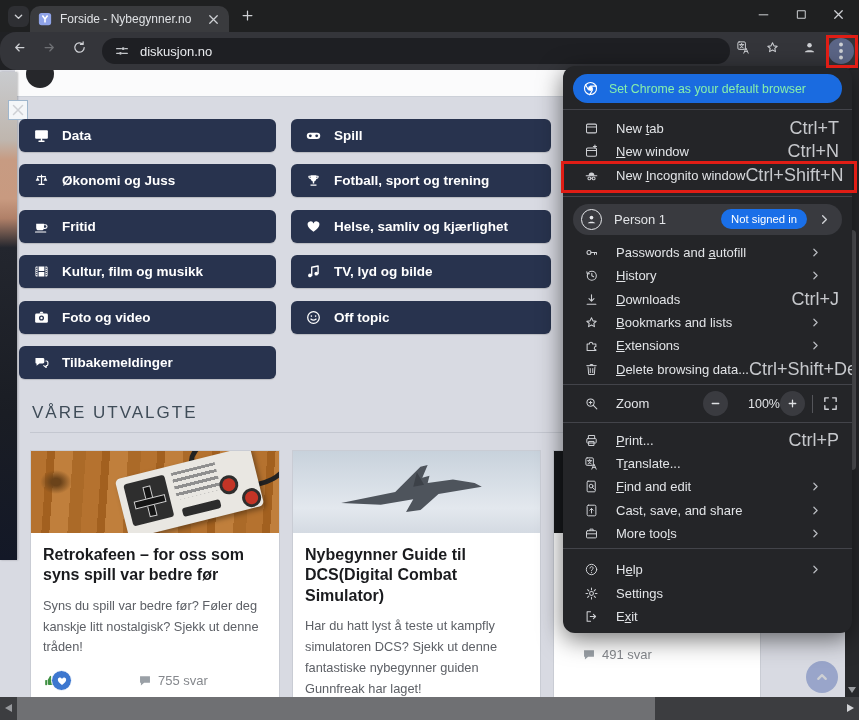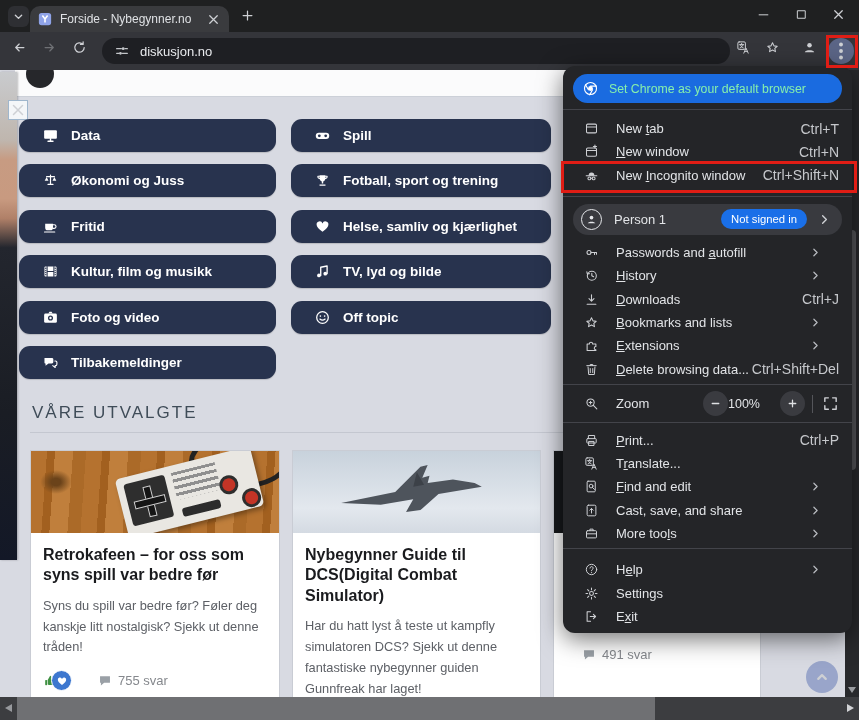--- a/index.html
+++ b/index.html
@@ -8,50 +8,50 @@
   .titlebar{position:absolute;left:0;top:0;width:859px;height:32px;background:#1f2021;}
   .tabsearch{position:absolute;left:8px;top:6px;width:21px;height:21px;border-radius:6px;background:#2e2f33;color:#c7c9cd;display:flex;align-items:center;justify-content:center;}
   .tab{position:absolute;left:30px;top:6px;width:199px;height:26px;background:#3a3b3e;border-radius:10px 10px 0 0;display:flex;align-items:center;padding:0 8px;box-sizing:border-box;color:#dfe1e4;font-size:12px;}
   .favicon{width:14px;height:14px;margin-right:8px;flex:none;}
   .tab-title{flex:1;white-space:nowrap;overflow:hidden;}
   .tab-close{width:15px;height:15px;color:#b7b9bd;flex:none;}
   .newtab-btn{position:absolute;left:240px;top:8px;width:17px;height:17px;color:#cfd1d4;}
   .wc{position:absolute;top:7px;width:18px;height:18px;color:#e7e8ea;}
   .wc.min{left:756px}.wc.max{left:794px}.wc.cls{left:831px}
   
-  .toolbar{position:absolute;left:0;top:32px;width:859px;height:38px;background:#34353a;z-index:30;}
+  .toolbar{position:absolute;left:0;top:32px;width:859px;height:38px;background:#34353a;z-index:30;border-radius:16px;}
   .tbtn{position:absolute;top:8px;width:22px;height:22px;color:#d4d6d9;}
   .tbtn.fwd{color:#6f7175;}
   .urlbar{position:absolute;left:102px;top:6px;width:628px;height:26px;background:#1e1f23;border-radius:13px;display:flex;align-items:center;padding:0 12px;box-sizing:border-box;}
   .urlbar .site-ic{width:16px;height:16px;color:#c3c5c9;margin-right:10px;flex:none;}
   .url-text{color:#e8eaed;font-size:13px;}
   .menu-btn{position:absolute;left:828px;top:6px;width:26px;height:26px;border-radius:50%;background:#5b6586;color:#eceef1;}
   .redbox{position:absolute;border:3px solid #e01d15;box-sizing:border-box;z-index:60;pointer-events:none;}
   .redbox.rb-btn{left:826px;top:35px;width:32px;height:33px;}
   .redbox.rb-incog{left:561px;top:161px;width:296px;height:32px;}
   
   .page{position:absolute;left:0;top:70px;width:859px;height:627px;background:#d8dae2;overflow:hidden;}
   .site-header{position:absolute;left:15px;top:0;width:830px;height:26px;background:#fbfbfc;border-bottom:1px solid #ccd0d8;}
   .site-logo{position:absolute;left:26px;top:-10px;width:28px;height:28px;border-radius:50%;background:#26272b;}
   
   .ad{position:absolute;left:0;top:2px;width:17px;height:488px;background:linear-gradient(180deg,#c9cbce 0%,#bfb6ae 14%,#c79b82 18%,#c89a80 26%,#b08068 30%,#23262e 36%,#1a1d24 70%,#131827 100%);box-shadow:1px 0 2px rgba(0,0,0,.25);}
   .ad-close{position:absolute;left:8px;top:30px;width:20px;height:20px;background:#f4f6f8;border:1px solid #9fb6cc;box-sizing:border-box;color:#3c83c8;}
   
   .cats{position:absolute;left:19px;top:49px;display:grid;grid-template-columns:257px 260px;grid-auto-rows:33px;column-gap:15px;row-gap:12.4px;}
-  .cat{background:#28334e;border-radius:11px;color:#fff;display:flex;align-items:center;padding:0 0 0 23px;font-size:13.5px;font-weight:bold;box-shadow:0 1px 1px rgba(0,0,0,.15);}
+  .cat{background:#28334e;border-radius:6px;color:#fff;display:flex;align-items:center;padding:0 0 0 14px;font-size:13.5px;font-weight:bold;box-shadow:0 1px 1px rgba(0,0,0,.15);}
   .cat .ci{width:17px;height:17px;margin-right:12px;flex:none;color:#fff;}
   .featured-h{position:absolute;left:32px;top:333px;font-size:17px;letter-spacing:2px;color:#3f4c58;}
   .featured-div{position:absolute;left:30px;top:362px;width:810px;height:1px;background:#c4c7d0;}
   
   .card{position:absolute;top:380px;background:#fff;border:1px solid #c9ccd4;box-sizing:border-box;}
   .card .img{position:relative;height:82px;overflow:hidden;}
   .card .body{padding:12px 14px 0 12px;}
   .card .title{font-size:16px;font-weight:bold;color:#1a1b1e;line-height:1.28;}
   .card .desc{margin-top:10px;font-size:12.8px;color:#5d6066;line-height:1.62;}
-  .card .meta{display:flex;align-items:center;margin-top:12px;}
+  .card .meta{display:flex;align-items:center;margin-top:12px;gap:40px;}
   .reacts{display:flex;align-items:center;margin-right:26px;}
   .re{width:20px;height:20px;flex:none;}
   .re.thumb{color:#3f9142;}
   .re.heartc{width:21px;height:21px;border-radius:50%;background:#3d77cf;margin-left:-7px;border:1.5px solid #fff;box-sizing:border-box;display:flex;align-items:center;justify-content:center;color:#fff;}
   .re.heartc svg{width:12px;height:12px;}
   .replies{display:flex;align-items:center;color:#85888d;font-size:13px;}
   .replies .bub{width:14px;height:14px;margin-right:6px;color:#9aa0a6;}
   .card1{left:30px;width:250px;height:308px;}
   .card2{left:292px;width:249px;height:317px;}
   .card3{left:553px;width:208px;height:308px;}
@@ -81,33 +81,33 @@
   .cmenu{position:absolute;left:563px;top:66px;width:289px;height:567px;background:#242528;border-radius:12px;box-shadow:0 6px 24px rgba(0,0,0,.55);z-index:40;color:#e2e4e7;overflow:hidden;box-sizing:border-box;padding-top:8px;}
   .defbtn{margin:0 10px;height:29px;border-radius:15px;background:#1a6be0;color:#86efac;display:flex;align-items:center;padding:0 6px 0 7px;box-sizing:border-box;font-size:12.3px;}
   .defbtn .mi{margin:0 10px 0 2px;}
   .mdiv{height:1px;background:#43444a;margin:6px 0 7px 0;}
   .mdiv.tight{margin:3px 0 4px 0;}
   .mrow{display:flex;align-items:center;height:23.3px;padding:0 13px 0 21px;font-size:13px;}
   .mi{width:15px;height:15px;flex:none;color:#ced0d4;display:flex;}
   .mi svg{width:100%;height:100%;}
   .mrow .mi{margin-right:17px;}
   .mrow .lbl{flex:1;white-space:nowrap;}
-  .mrow .sc{font-size:14px;color:#c6c8cc;}
+  .mrow .sc{font-size:18px;color:#c6c8cc;}
   .mrow .chev{width:13px;height:13px;color:#b9bcc1;}
   .profile-pill{margin:5px 10px 0 10px;height:31px;border-radius:16px;background:#393a3f;display:flex;align-items:center;padding:0 10px 0 8px;box-sizing:border-box;font-size:13px;}
   .pp-ic{width:19px;height:19px;border-radius:50%;border:1.6px solid #e6e8eb;color:#e6e8eb;margin-right:12px;display:flex;align-items:center;justify-content:center;flex:none;}
   .pp-ic svg{width:13px;height:13px;}
   .pp-name{flex:1;}
   .badge{background:#1a6fe8;color:#fff;font-size:11.3px;padding:4px 10px;border-radius:11px;margin-right:10px;}
   .sec2-start{margin-top:6px;}
   .zoomrow{display:flex;align-items:center;height:30px;padding:0 13px 0 21px;font-size:13px;margin-top:3px;}
   .zoomrow .lbl{flex:1;}
   .zbtn{width:25px;height:25px;border-radius:50%;background:#3a3b40;color:#dfe1e4;display:flex;align-items:center;justify-content:center;flex:none;}
   .zbtn svg{width:13px;height:13px;}
-  .zval{width:52px;text-align:left;font-size:12.5px;}
+  .zval{width:52px;text-align:right;font-size:12.5px;}
   .zsep{width:1px;height:18px;background:#54555a;margin:0 9px 0 7px;}
   .fsbtn{width:17px;height:17px;color:#ced0d4;}
   
   .vscroll{position:absolute;right:0;top:70px;width:14px;height:627px;background:#28292c;z-index:5;}
   .vthumb{position:absolute;left:3px;top:160px;width:8px;height:240px;border-radius:4px;background:#55565a;}
   .varrow{position:absolute;left:3px;bottom:4px;width:0;height:0;border-left:4px solid transparent;border-right:4px solid transparent;border-top:6px solid #9a9ca0;}
   .hscroll{position:absolute;left:0;top:697px;width:859px;height:23px;background:#3c3d40;}
   .hl-arrow{position:absolute;left:5px;top:7px;width:0;height:0;border-top:4.5px solid transparent;border-bottom:4.5px solid transparent;border-right:7px solid #97999d;}
   .hthumb{position:absolute;left:17px;top:0;width:638px;height:23px;background:#6f7073;}
   .hr-arrow{position:absolute;right:5px;top:7px;width:0;height:0;border-top:4.5px solid transparent;border-bottom:4.5px solid transparent;border-left:7px solid #d2d3d6;}

